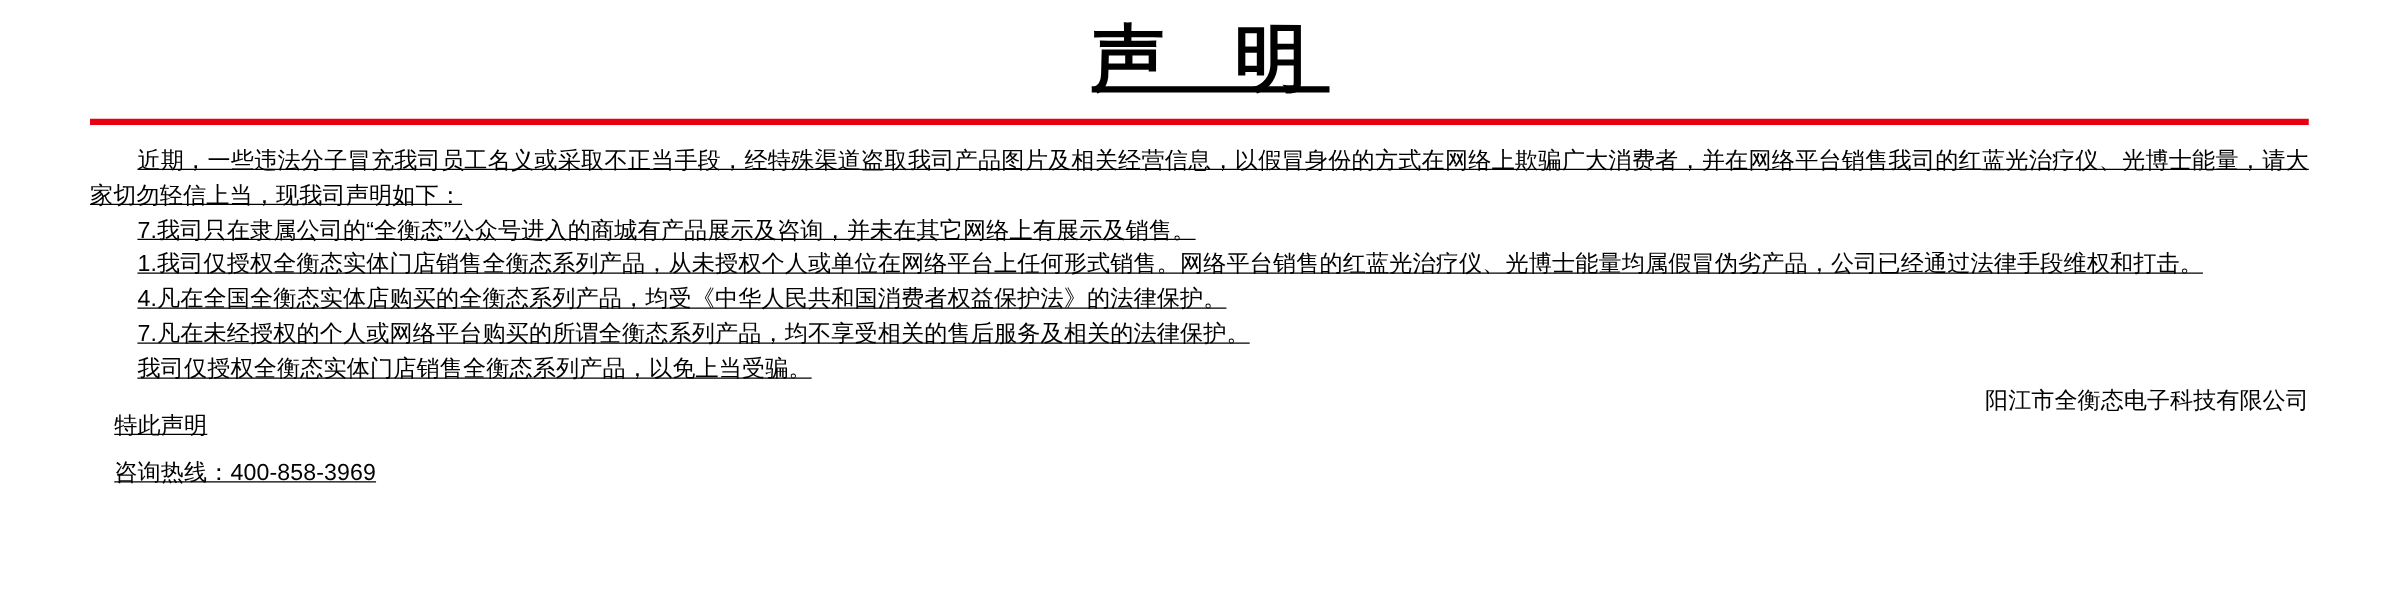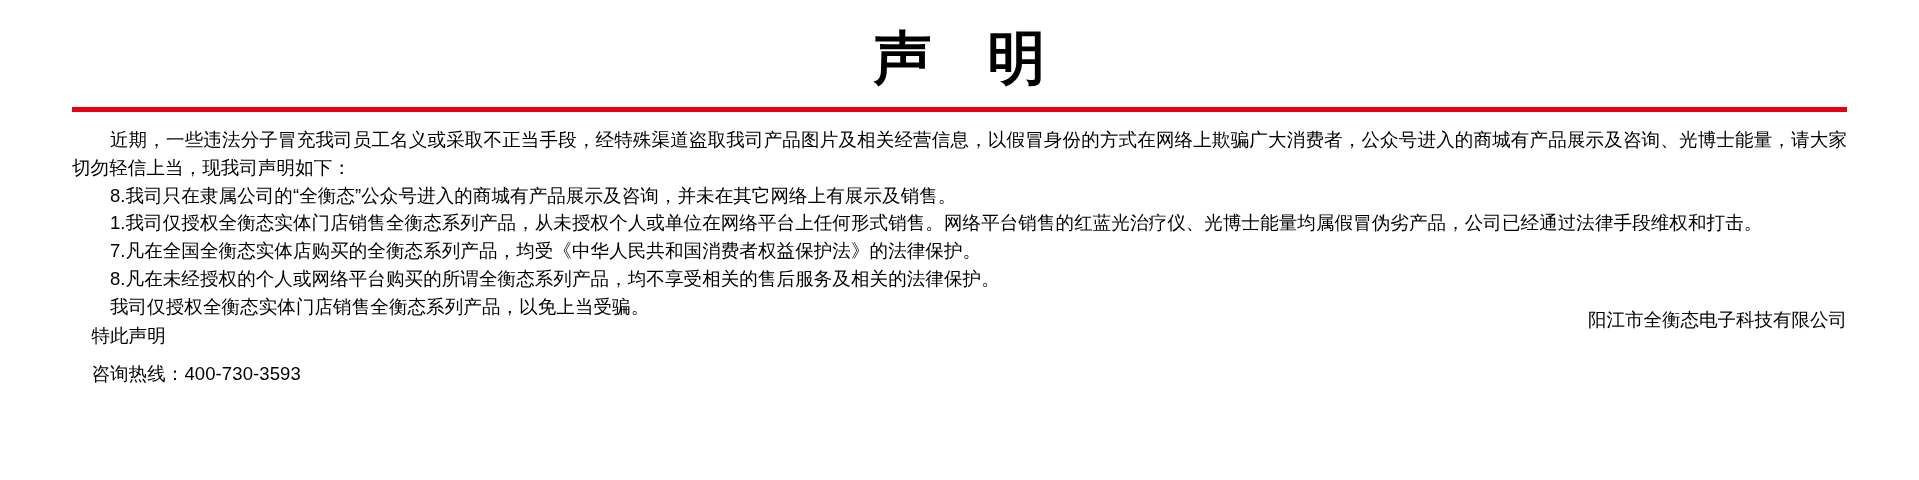--- a/index.html
+++ b/index.html
@@ -12,21 +12,22 @@
     height: 480px;
     font-family: "Liberation Sans", "DejaVu Sans", sans-serif;
     color: #000000;
     overflow: hidden;
   }
   .page {
     position: relative;
     width: 1919px;
     height: 351px;
     box-sizing: border-box;
-    padding: 13px 72px;
+    padding: 1px 72px;
+    text-decoration: underline;
   }
   .doc-title {
     text-align: center;
     font-size: 58px;
     font-weight: bold;
     letter-spacing: 18px;
     line-height: 1;
     padding-top: 16px;
     padding-bottom: 14px;
     text-indent: 18px;
@@ -53,49 +54,49 @@
   .sign-block {
     position: absolute;
     right: 72px;
     bottom: 16px;
     text-align: center;
     font-size: 18.5px;
     line-height: 1.55;
     margin-left: 48px;
   }
   .closing {
-    margin-top: 2px;
+    margin-top: 18px;
   }
   .closing .para {
     text-indent: 1.05em;
   }
   .gap {
     height: 10px;
   }
 </style>
 </head>
 <body>
 
 <div class="page">
 
   <div class="doc-title">声 明</div>
   <div class="title-rule"></div>
 
   <div class="body-text">
-    <p class="para indent">近期，一些违法分子冒充我司员工名义或采取不正当手段，经特殊渠道盗取我司产品图片及相关经营信息，以假冒身份的方式在网络上欺骗广大消费者，公众号进入的商城有产品展示及咨询、光博士能量，请大家切勿轻信上当，现我司声明如下：</p>
-    <p class="para indent">8.我司只在隶属公司的“全衡态”公众号进入的商城有产品展示及咨询，并未在其它网络上有展示及销售。</p>
+    <p class="para indent">近期，一些违法分子冒充我司员工名义或采取不正当手段，经特殊渠道盗取我司产品图片及相关经营信息，以假冒身份的方式在网络上欺骗广大消费者，并在网络平台销售我司的红蓝光治疗仪、光博士能量，请大家切勿轻信上当，现我司声明如下：</p>
+    <p class="para indent">7.我司只在隶属公司的“全衡态”公众号进入的商城有产品展示及咨询，并未在其它网络上有展示及销售。</p>
     <p class="para indent">1.我司仅授权全衡态实体门店销售全衡态系列产品，从未授权个人或单位在网络平台上任何形式销售。网络平台销售的红蓝光治疗仪、光博士能量均属假冒伪劣产品，公司已经通过法律手段维权和打击。</p>
-    <p class="para indent">7.凡在全国全衡态实体店购买的全衡态系列产品，均受《中华人民共和国消费者权益保护法》的法律保护。</p>
-    <p class="para indent">8.凡在未经授权的个人或网络平台购买的所谓全衡态系列产品，均不享受相关的售后服务及相关的法律保护。</p>
+    <p class="para indent">4.凡在全国全衡态实体店购买的全衡态系列产品，均受《中华人民共和国消费者权益保护法》的法律保护。</p>
+    <p class="para indent">7.凡在未经授权的个人或网络平台购买的所谓全衡态系列产品，均不享受相关的售后服务及相关的法律保护。</p>
     <p class="para indent">我司仅授权全衡态实体门店销售全衡态系列产品，以免上当受骗。</p>
 
     <div class="closing">
       <p class="para">特此声明</p>
       <div class="gap"></div>
-      <p class="para">咨询热线：400-730-3593</p>
+      <p class="para">咨询热线：400-858-3969</p>
     </div>
   </div>
 
   <div class="sign-block">
     <div>阳江市全衡态电子科技有限公司</div>
   </div>
 
 </div>
 
 </body></html>

